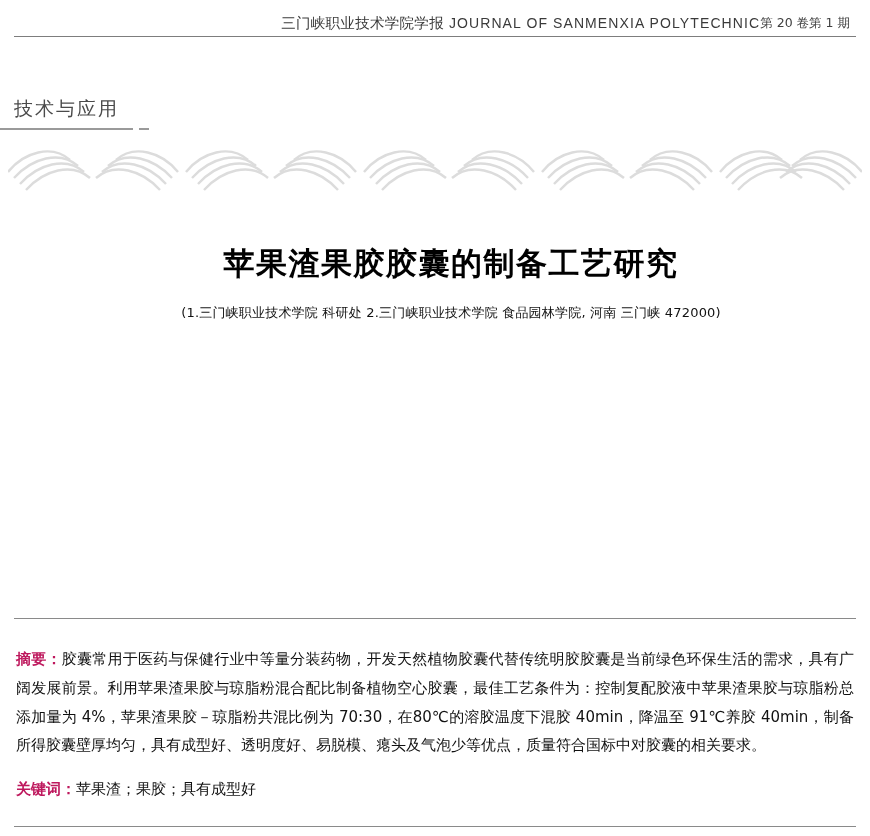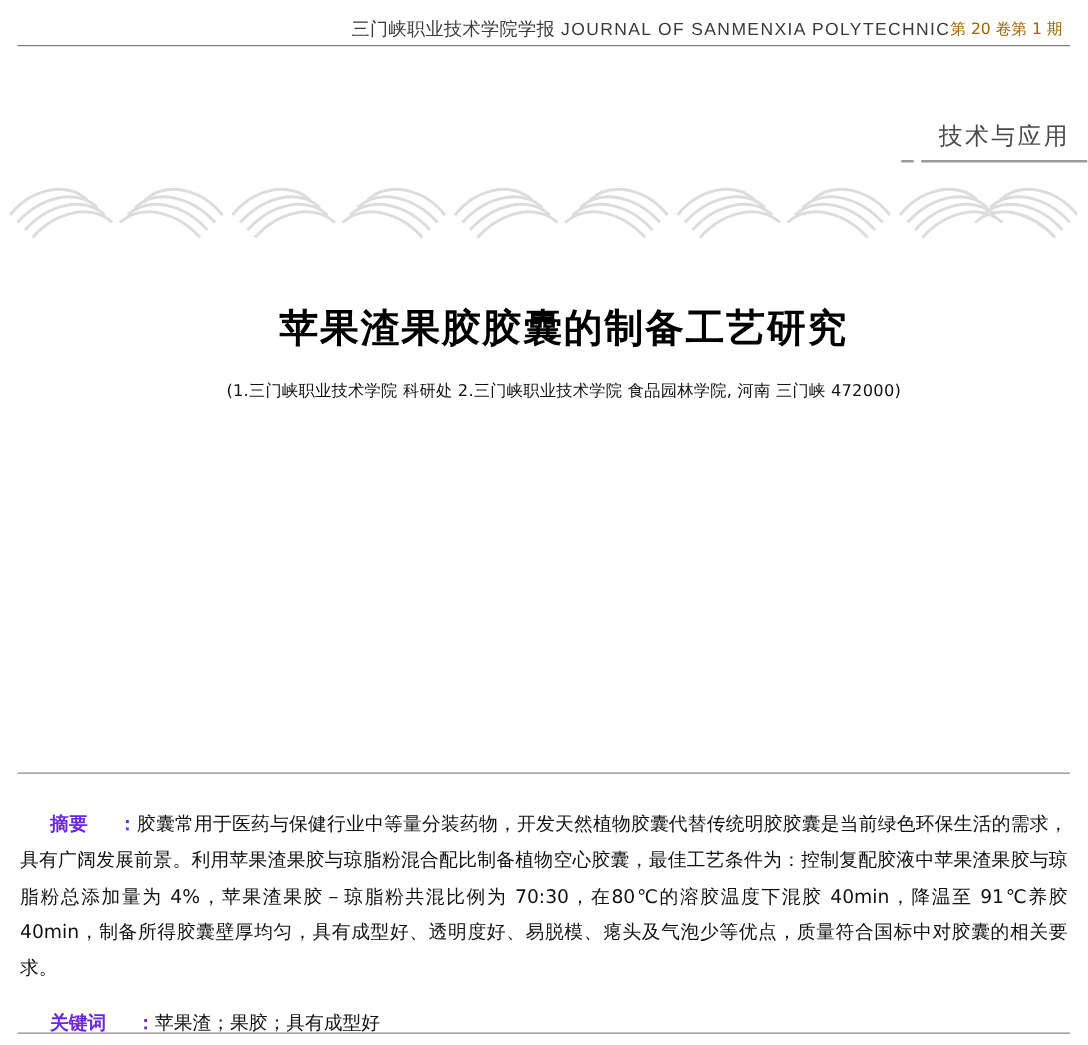--- a/index.html
+++ b/index.html
@@ -34,41 +34,41 @@
     white-space: nowrap;
     font-family: "DejaVu Sans", "Liberation Sans", sans-serif;
   }
   .rh-left .rh-en {
     font-family: "Liberation Sans", sans-serif;
     letter-spacing: 1.1px;
     font-size: 14px;
   }
   .rh-right {
     font-size: 12.5px;
-    color: #a16207;
+    color: #404040;
     font-family: "DejaVu Sans", "Liberation Sans", sans-serif;
     white-space: nowrap;
     padding-right: 4px;
   }
   .rule-top {
     position: absolute;
     top: 36px;
     left: 14px;
     right: 14px;
     border-top: 1px solid #7d7d7d;
     height: 0;
   }
 
   
   .section-banner {
     position: absolute;
     top: 96px;
     left: 0;
     right: 0;
-    text-align: right;
+    text-align: left;
   }
   .section-banner .label {
     display: inline-block;
     font-family: "DejaVu Sans", "Liberation Sans", sans-serif;
     font-size: 19px;
     color: #4a4a4a;
     letter-spacing: 2px;
     padding: 0 14px 6px 14px;
     border-bottom: 2px solid #9a9a9a;
     position: relative;
@@ -150,23 +150,22 @@
     font-family: "DejaVu Sans", "Liberation Sans", sans-serif;
   }
   .abstract-body {
     font-size: 15px;
     line-height: 1.92;
     color: #111;
     text-align: justify;
     text-justify: inter-ideograph;
   }
   .lead {
-    color: #6d28d9;
+    color: #be185d;
     font-weight: bold;
-    margin-left: 24px;
   }
   .keywords {
     margin-top: 6px;
     font-size: 15px;
     line-height: 1.9;
     color: #111;
   }
   .rule-bottom {
     position: absolute;
     top: 826px;

